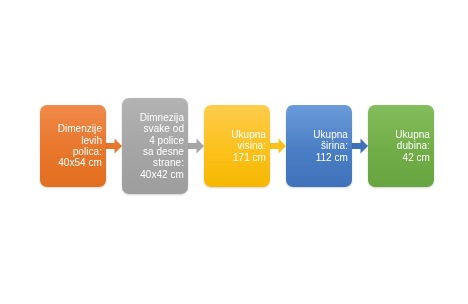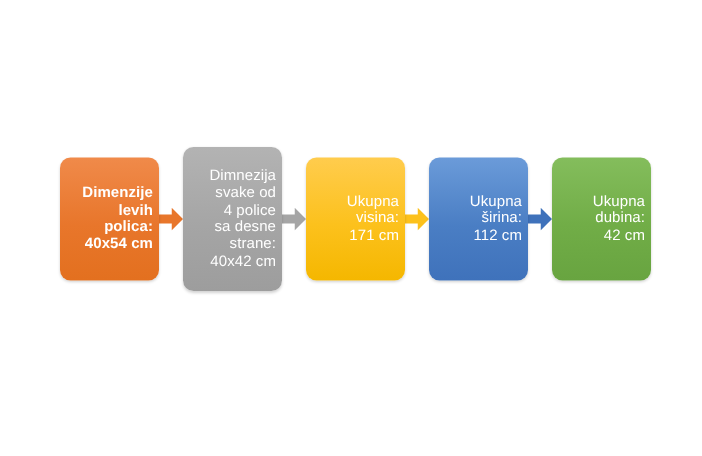--- a/index.html
+++ b/index.html
@@ -54,21 +54,20 @@
   .node-label {
     display: block;
     white-space: pre-line;
     width: 100%;
   }
 
   
   .node-1 {
     height: 82px;
     background: linear-gradient(180deg, #f08a4a 0%, #e8762b 55%, #e3701f 100%);
-    font-weight: bold;
   }
   .node-2 {
     height: 96px;
     background: linear-gradient(180deg, #b3b3b3 0%, #a5a5a5 55%, #9d9d9d 100%);
   }
   .node-3 {
     height: 82px;
     background: linear-gradient(180deg, #ffcc4d 0%, #fcc11c 55%, #f5b700 100%);
   }
   .node-4 {

